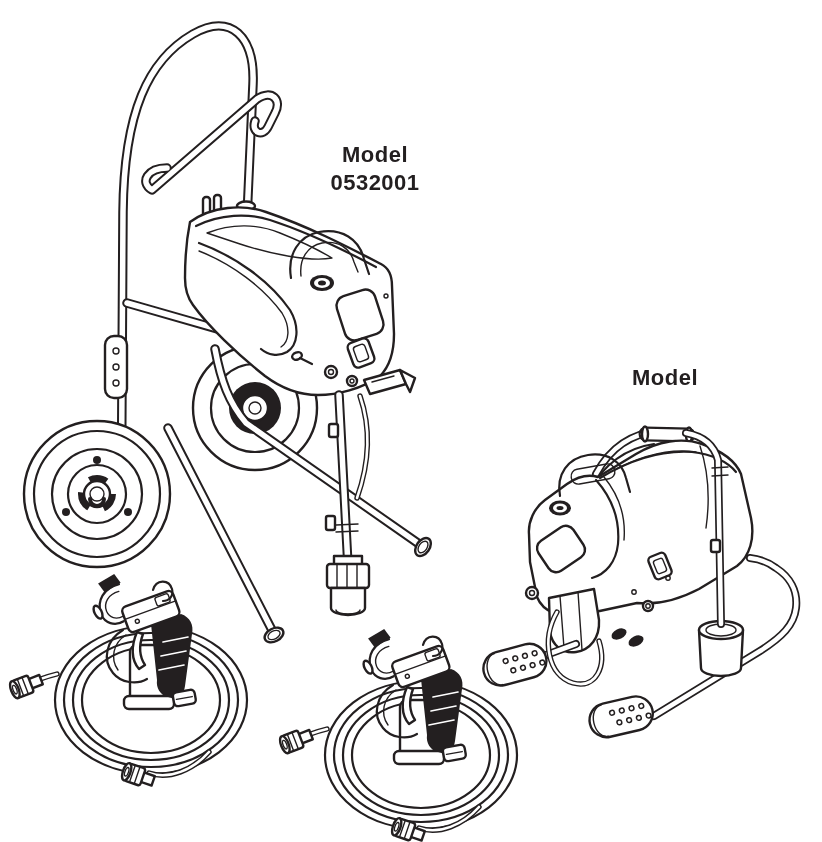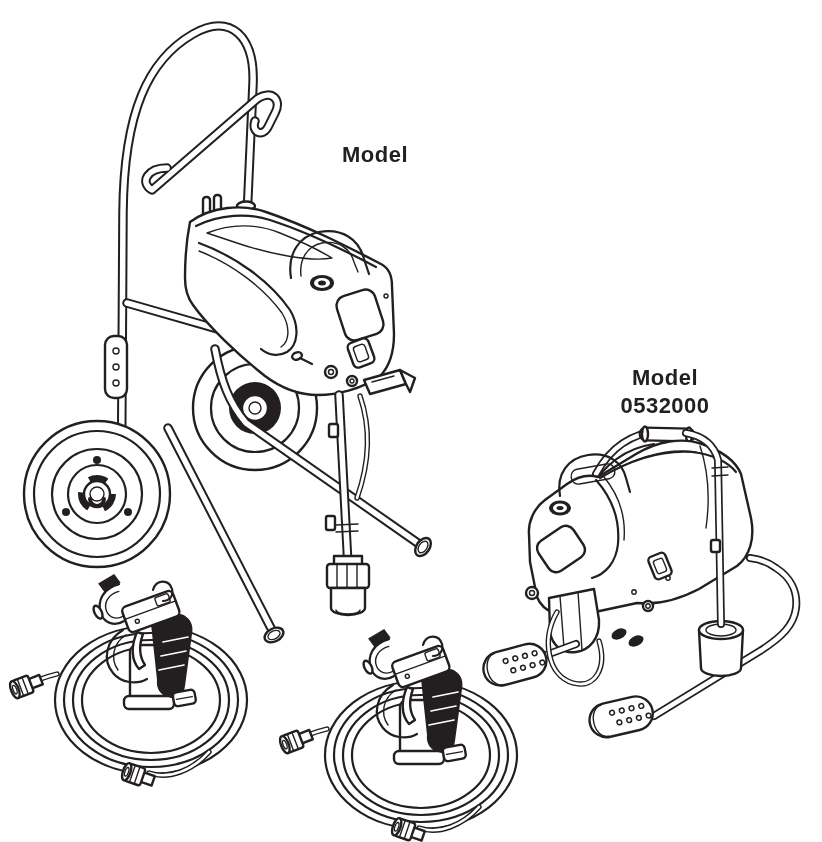--- a/index.html
+++ b/index.html
@@ -316,20 +316,20 @@
       <circle cx="628" cy="637" r="2.5" fill="#ffffff"></circle>
     </g>
   </g>
 
   <use href="#gun-assembly" transform="translate(151,700)"></use>
   <use href="#gun-assembly" transform="translate(421,755)"></use>
 </svg>
 
 <div class="model-label" style="left:295px;top:141px;width:160px">
   <div>Model</div>
+  <div>0532001</div>
 </div>
 
 <div class="model-label" style="left:585px;top:364px;width:160px">
   <div>Model</div>
-  <div>0532000</div>
 </div>
 
 </div>
 
 </body></html>

